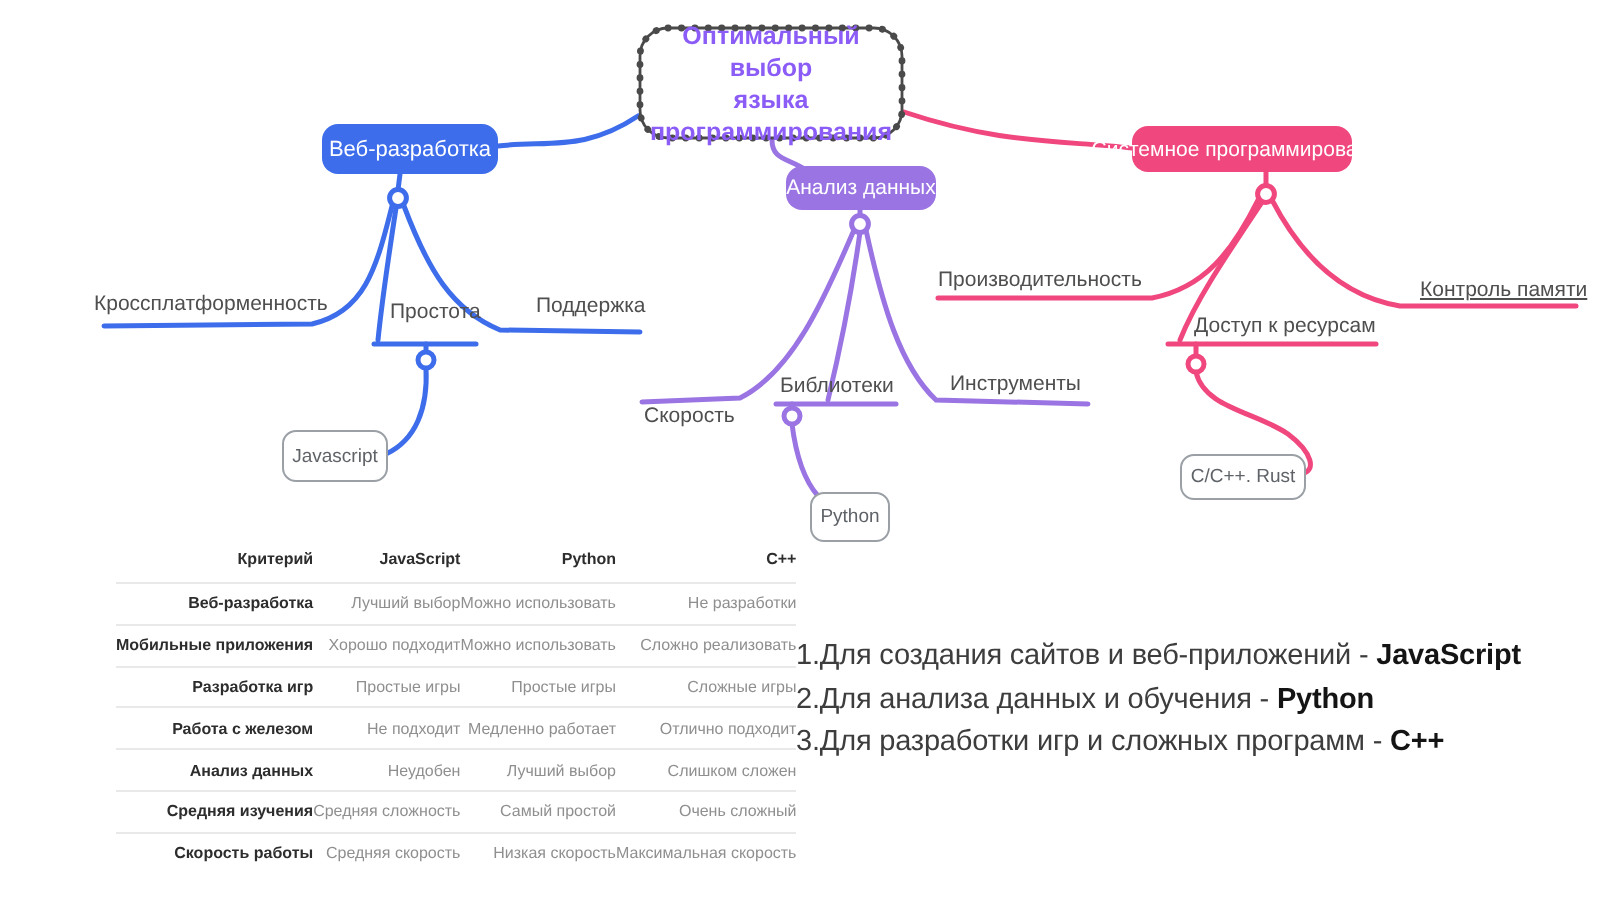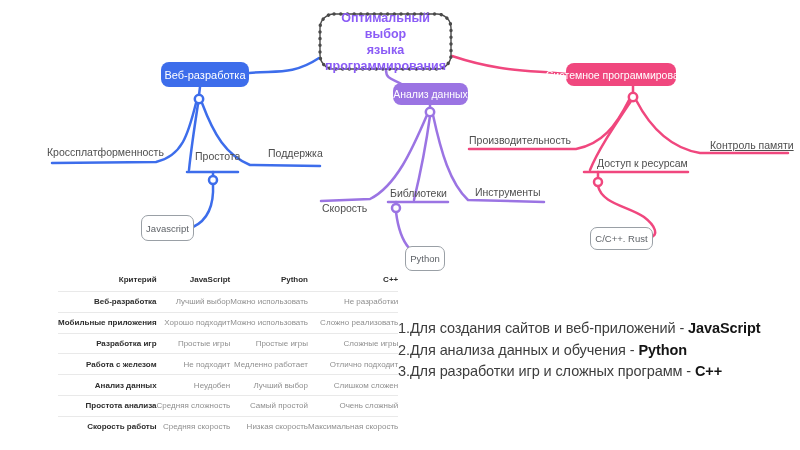--- a/index.html
+++ b/index.html
@@ -150,21 +150,21 @@
         <td>Медленно работает</td>
         <td>Отлично подходит</td>
       </tr>
       <tr>
         <td class="crit">Анализ данных</td>
         <td>Неудобен</td>
         <td>Лучший выбор</td>
         <td>Слишком сложен</td>
       </tr>
       <tr>
-        <td class="crit">Простота анализа</td>
+        <td class="crit">Средняя изучения</td>
         <td>Средняя сложность</td>
         <td>Самый простой</td>
         <td>Очень сложный</td>
       </tr>
       <tr>
         <td class="crit">Скорость работы</td>
         <td>Средняя скорость</td>
         <td>Низкая скорость</td>
         <td>Максимальная скорость</td>
       </tr>

